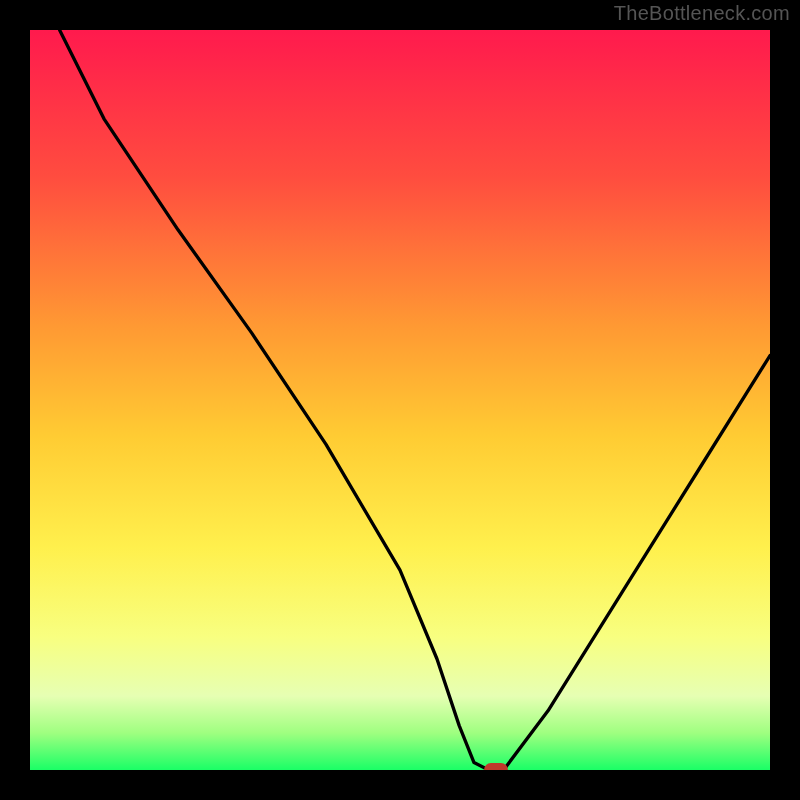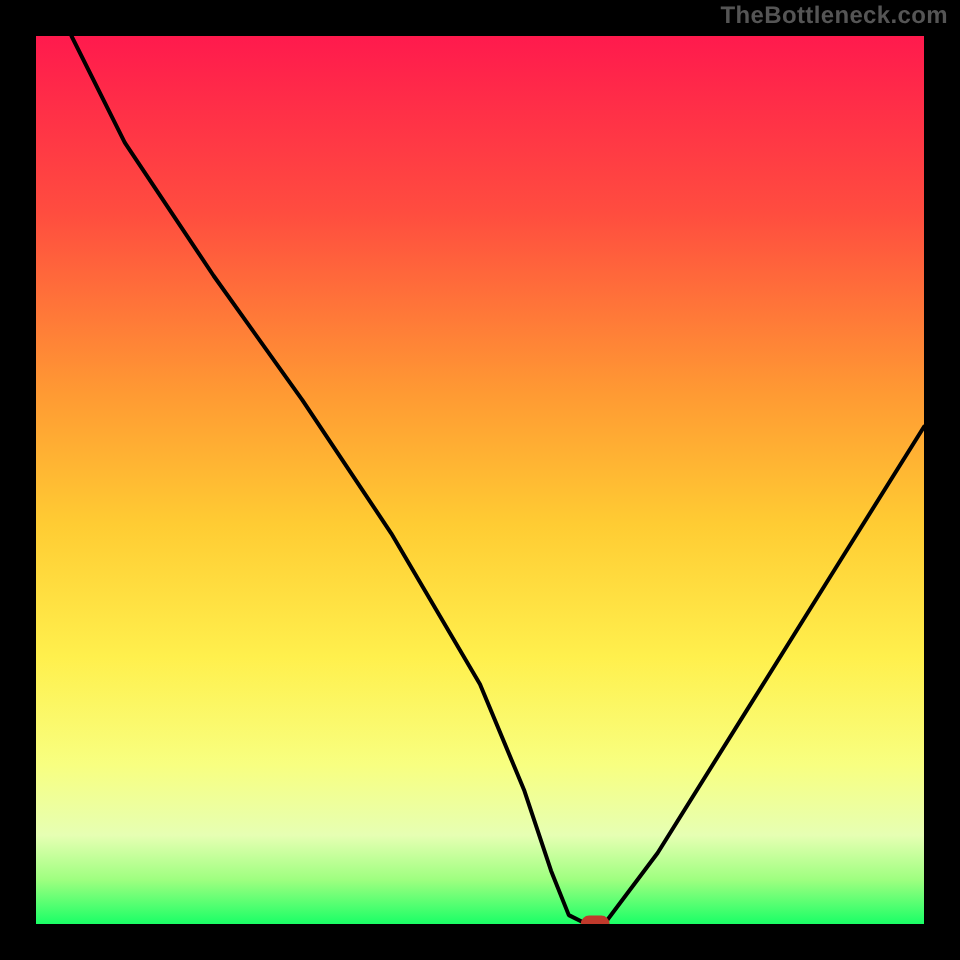--- a/index.html
+++ b/index.html
@@ -16,21 +16,21 @@
     width: 800px;
     height: 800px;
     background: #000;
   }
   .watermark {
     position: absolute;
     top: 2px;
     right: 10px;
     color: #555;
     font-size: 20px;
-    font-weight: 700;
+    font-weight: 400;
     letter-spacing: 0.3px;
     z-index: 10;
   }
   .plot-area {
     position: absolute;
     left: 30px;
     top: 30px;
     width: 740px;
     height: 740px;
     overflow: hidden;

